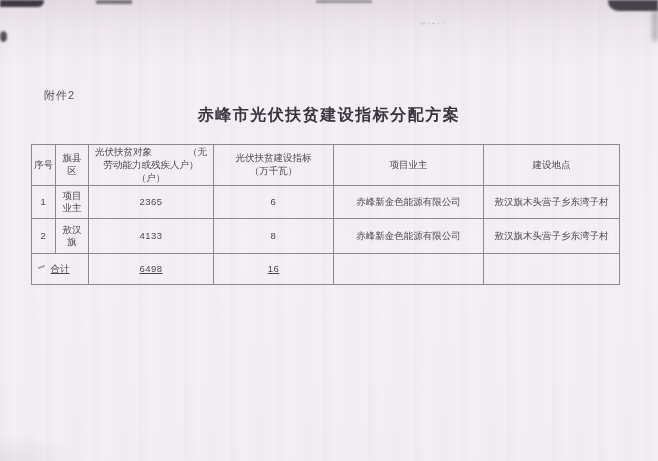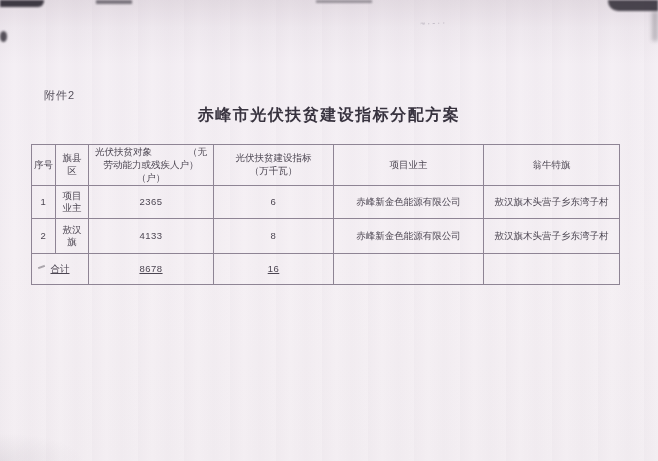--- a/index.html
+++ b/index.html
@@ -105,21 +105,21 @@
             <span>光伏扶贫对象</span>
             <span>（无</span>
           </span>
           <span class="two-line-hdr">劳动能力或残疾人户）（户）</span>
         </th>
         <th>
           <span class="two-line-hdr">光伏扶贫建设指标</span>
           <span class="two-line-hdr">（万千瓦）</span>
         </th>
         <th>项目业主</th>
-        <th>翁牛特旗</th>
+        <th>建设地点</th>
       </tr>
 
       <tr class="data-row-1">
         <td class="num">1</td>
         <td>项目业主</td>
         <td class="num">2365</td>
         <td class="num">6</td>
         <td>赤峰新金色能源有限公司</td>
         <td>敖汉旗木头营子乡东湾子村</td>
       </tr>
@@ -128,20 +128,20 @@
         <td class="num">2</td>
         <td>敖汉旗</td>
         <td class="num">4133</td>
         <td class="num">8</td>
         <td>赤峰新金色能源有限公司</td>
         <td>敖汉旗木头营子乡东湾子村</td>
       </tr>
 
       <tr class="total-row">
         <td colspan="2">合计</td>
-        <td class="num">8678</td>
+        <td class="num">6498</td>
         <td class="num">16</td>
         <td></td>
         <td></td>
       </tr>
     </tbody>
   </table>
 </div>
 
 </body></html>

